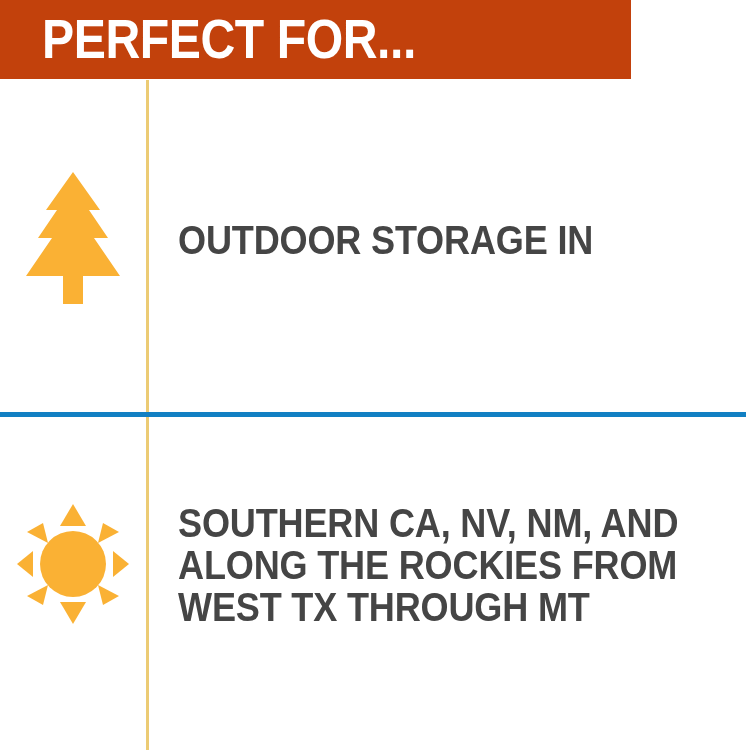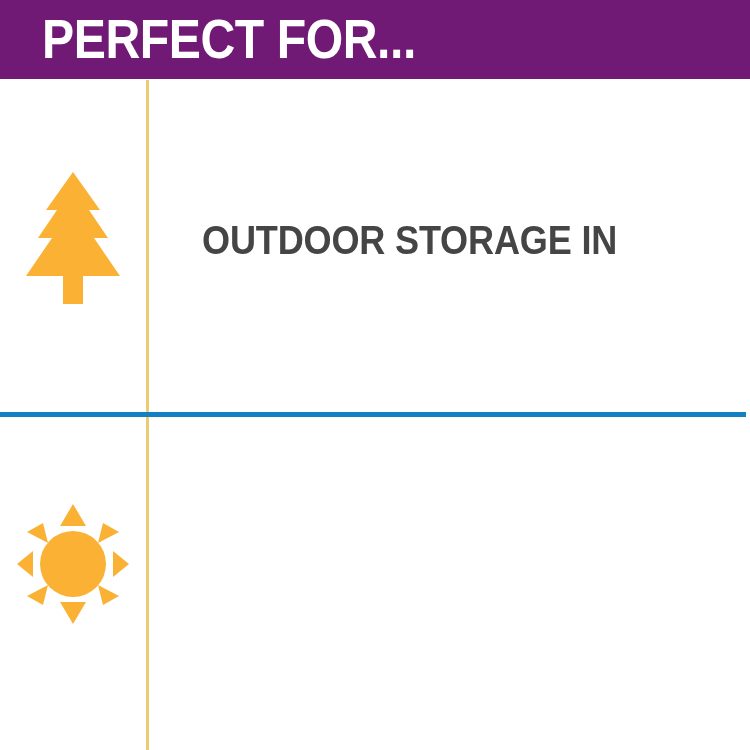--- a/index.html
+++ b/index.html
@@ -21,23 +21,23 @@
     height: 750px;
     background: #ffffff;
     box-sizing: border-box;
   }
 
   
   .header-band {
     position: absolute;
     left: 0;
     top: 0;
-    width: 750px;
+    width: 631px;
     height: 79px;
-    background: #701a75;
+    background: #c2410c;
   }
   .header-title {
     position: absolute;
     left: 42px;
     top: 50%;
     transform: translateY(-52%);
     color: #ffffff;
     font-family: "Liberation Sans Narrow", "Liberation Sans", sans-serif;
     font-weight: bold;
     font-size: 56px;
@@ -108,21 +108,20 @@
   .row-2 .text-cell { padding-bottom: 38px; }
 
   .headline {
     color: #454545;
     font-family: "Liberation Sans Narrow", "Liberation Sans", sans-serif;
     font-weight: bold;
     font-size: 41px;
     line-height: 42px;
     letter-spacing: -0.2px;
     white-space: nowrap;
-    margin-left: 24px;
   }
   .headline .ln {
     display: block;
   }
   .headline .ln i {
     font-style: normal;
     display: inline-block;
     transform: scaleX(0.88);
     transform-origin: left center;
   }
@@ -172,15 +171,22 @@
           <path d="M26 19 L10 28 L31 39 Z"></path>
 
           <path d="M86 19 L102 28 L81 39 Z"></path>
 
           <path d="M26 101 L10 92 L31 81 Z"></path>
 
           <path d="M86 101 L102 92 L81 81 Z"></path>
         </g>
       </svg>
     </div>
+    <div class="text-cell">
+      <div class="headline">
+        <span class="ln"><i>SOUTHERN CA, NV, NM, AND</i></span>
+        <span class="ln"><i>ALONG THE ROCKIES FROM</i></span>
+        <span class="ln"><i>WEST TX THROUGH MT</i></span>
+      </div>
+    </div>
   </div>
 
 </div>
 
 </body></html>

